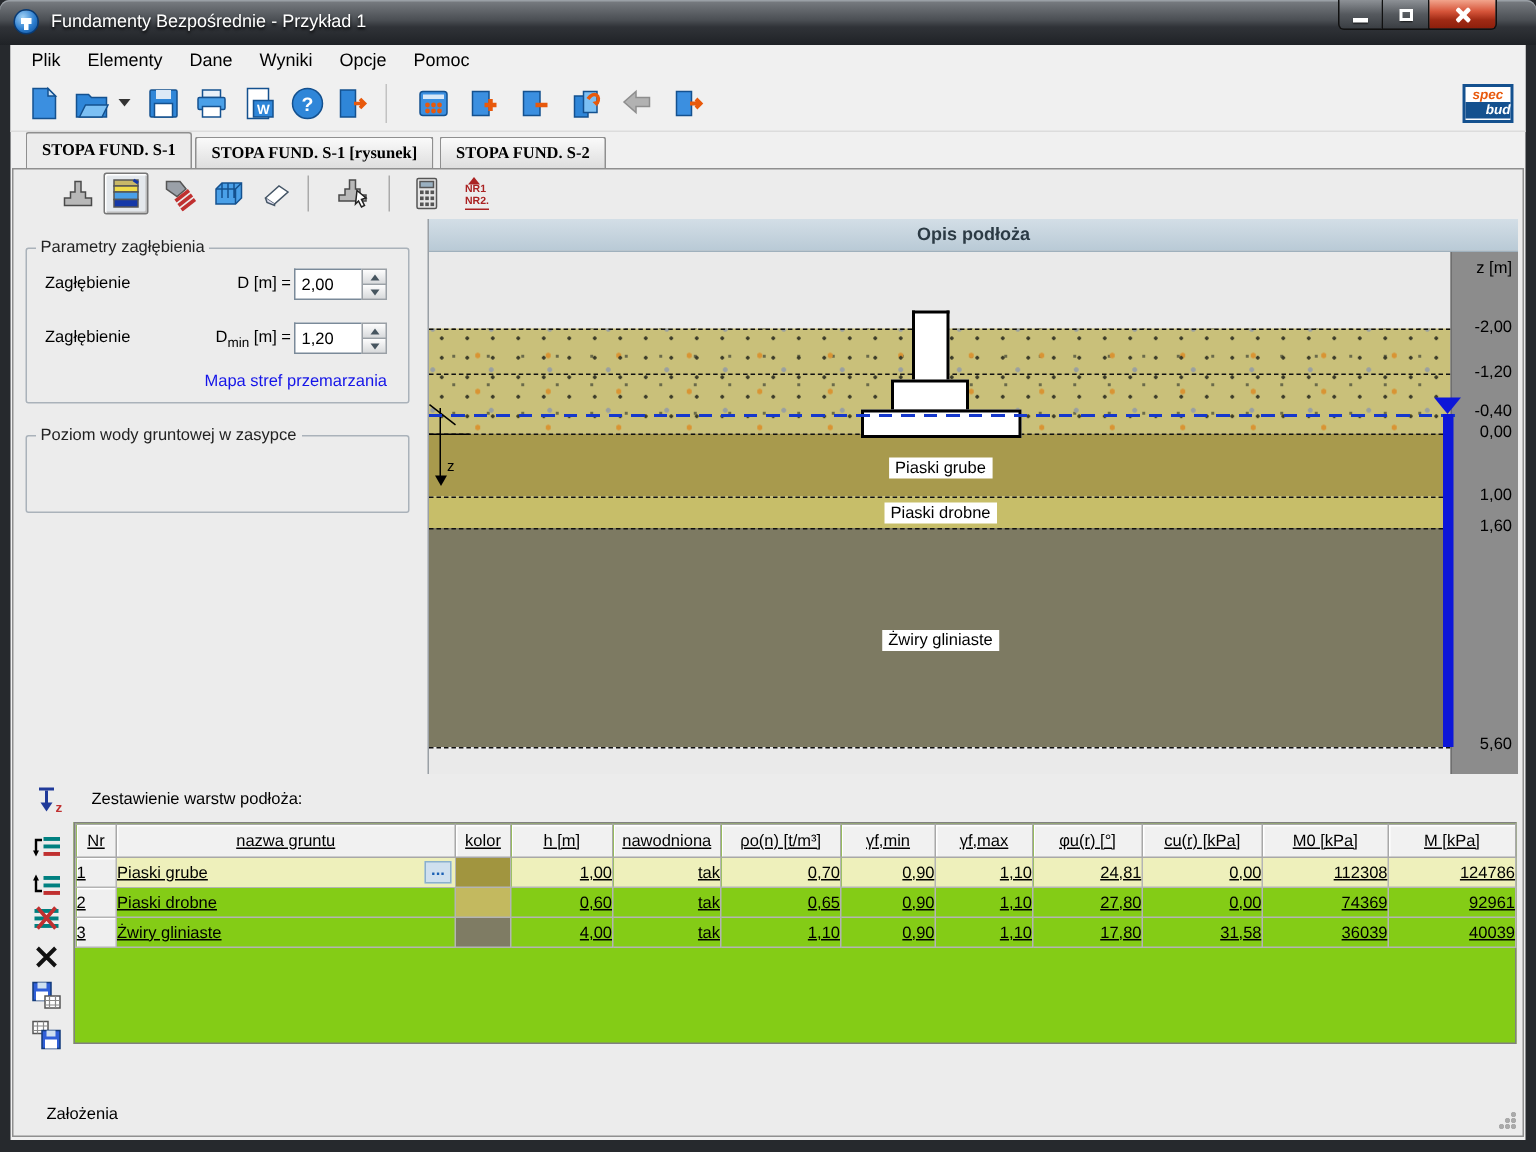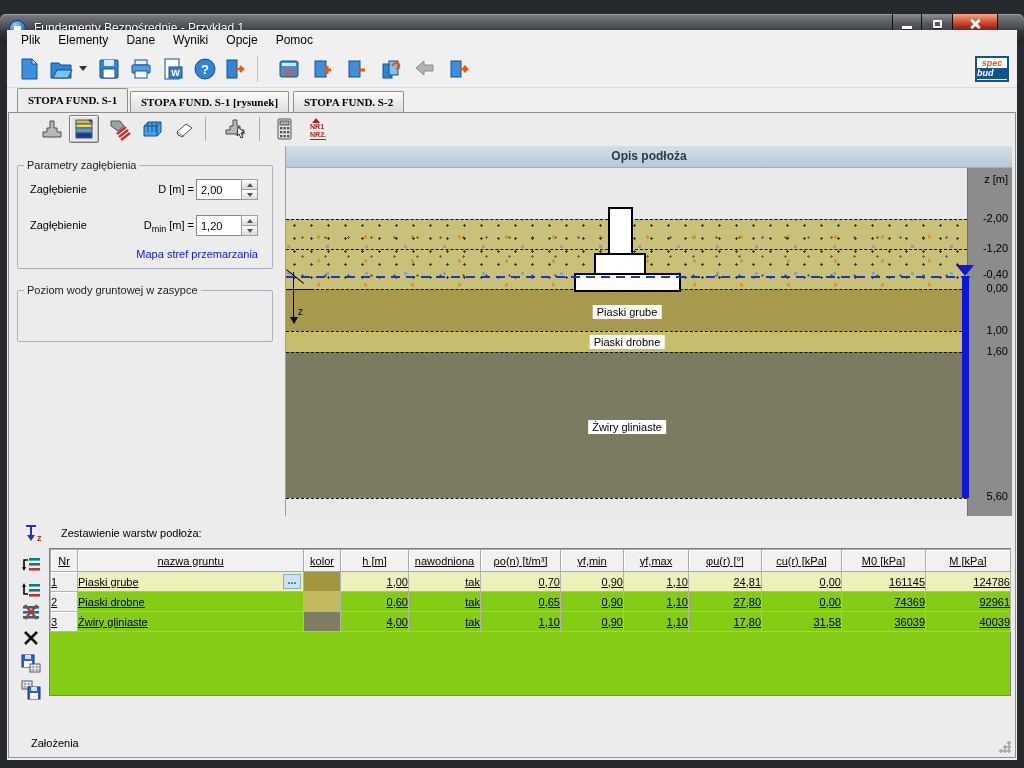--- a/index.html
+++ b/index.html
@@ -3,21 +3,21 @@
 <meta charset="utf-8">
 <style>
   * { box-sizing: border-box; }
   html,body { margin:0; padding:0; }
   body {
     width:1024px; height:768px; position:relative;
     font-family:"Liberation Sans","DejaVu Sans",sans-serif;
     background:#26292d; overflow:hidden; font-size:11px; color:#000;
   }
   
-  .titlebar{position:absolute;left:0;top:14px;width:1024px;height:30px;
+  .titlebar{position:absolute;left:0;top:0;width:1024px;height:30px;
     background:linear-gradient(#7a7e83,#4a4e53 45%,#303338 60%,#1f2226);
     border-radius:6px 6px 0 0; box-shadow:inset 0 1px 0 #9aa0a6;}
   .app-icon{position:absolute;left:9px;top:6px;width:17px;height:17px;border-radius:50%;
     background:radial-gradient(circle at 35% 30%,#9fd0f5,#2e7fd0 55%,#0b4a92);border:1px solid #083a74;}
   .app-icon:before{content:"";position:absolute;left:4px;top:5px;width:7px;height:4px;background:#fff;}
   .app-icon:after{content:"";position:absolute;left:6px;top:9px;width:3px;height:4px;background:#fff;}
   .title-text{position:absolute;left:34px;top:7px;color:#fff;font-size:12px;text-shadow:0 1px 2px #000;}
   .winbtns{position:absolute;right:26px;top:0;height:20px;display:flex;}
   .winbtn{height:20px;border:1px solid #111;border-top:none;background:linear-gradient(#8d9196,#55595e 50%,#3a3e43);
     display:flex;align-items:center;justify-content:center;}
@@ -34,21 +34,21 @@
   .menubar{position:absolute;left:0;top:0;width:100%;height:20px;display:flex;align-items:center;padding-left:5px;background:#f0f0f0;}
   .menu-item{padding:0 9px;line-height:20px;font-size:12px;cursor:default;}
   .toolbar{position:absolute;left:0;top:20px;width:100%;height:38px;background:#f0f0f0;border-bottom:1px solid #dcdcdc;}
   .tbtn{position:absolute;top:5px;width:28px;height:28px;display:flex;align-items:center;justify-content:center;border:1px solid transparent;border-radius:2px;}
   .tbtn svg{width:24px;height:24px;}
   .tb-sep{position:absolute;top:6px;width:1px;height:26px;background:#c2c2c2;}
   .open-caret{position:absolute;top:16px;width:0;height:0;border-left:4px solid transparent;border-right:4px solid transparent;border-top:5px solid #333;}
   .logo{position:absolute;right:8px;top:6px;width:34px;height:26px;border:2px solid #14518f;background:#fff;
     display:flex;flex-direction:column;align-items:center;font-weight:bold;font-style:italic;}
   .logo .lg-top{font-size:9px;line-height:10px;color:#e8590c;}
-  .logo .lg-bot{font-size:9px;line-height:11px;color:#fff;background:#14518f;width:100%;text-align:left;}
+  .logo .lg-bot{font-size:9px;line-height:11px;color:#fff;background:#14518f;width:100%;text-align:right;}
   
   .tabstrip{position:absolute;left:0;top:58px;width:100%;height:24px;font-family:Liberation Serif, serif;}
   .tab{position:absolute;bottom:0;height:21px;line-height:20px;padding:0 10px;font-weight:bold;font-size:11px;
     background:linear-gradient(#fafafa,#dedede);border:1px solid #8f8f8f;border-bottom:none;border-radius:2px 2px 0 0;}
   .tab.active{height:24px;line-height:23px;background:#ececec;z-index:3;}
   .tabpage{position:absolute;left:1px;top:82px;width:1008px;height:646px;background:#ececec;border:1px solid #8f8f8f;}
   
   .toolbar2{position:absolute;left:0;top:0;width:100%;height:32px;}
   .tb2-btn{position:absolute;top:2px;width:30px;height:28px;display:flex;align-items:center;justify-content:center;}
   .tb2-btn svg{width:24px;height:24px;}
@@ -535,21 +535,21 @@
               <td class="rowhdr">1</td>
               <td class="t-name"><span>Piaski grube</span><span class="ellipsis-btn">...</span></td>
               <td class="swatch" style="background-color: rgb(161, 149, 63);"></td>
               <td class="t-num">1,00</td>
               <td class="t-num">tak</td>
               <td class="t-num">0,70</td>
               <td class="t-num">0,90</td>
               <td class="t-num">1,10</td>
               <td class="t-num">24,81</td>
               <td class="t-num">0,00</td>
-              <td class="t-num">161145</td>
+              <td class="t-num">112308</td>
               <td class="t-num">124786</td>
             </tr>
             <tr>
               <td class="rowhdr">2</td>
               <td class="t-name"><span>Piaski drobne</span></td>
               <td class="swatch" style="background-color: rgb(195, 185, 95);"></td>
               <td class="t-num">0,60</td>
               <td class="t-num">tak</td>
               <td class="t-num">0,65</td>
               <td class="t-num">0,90</td>

